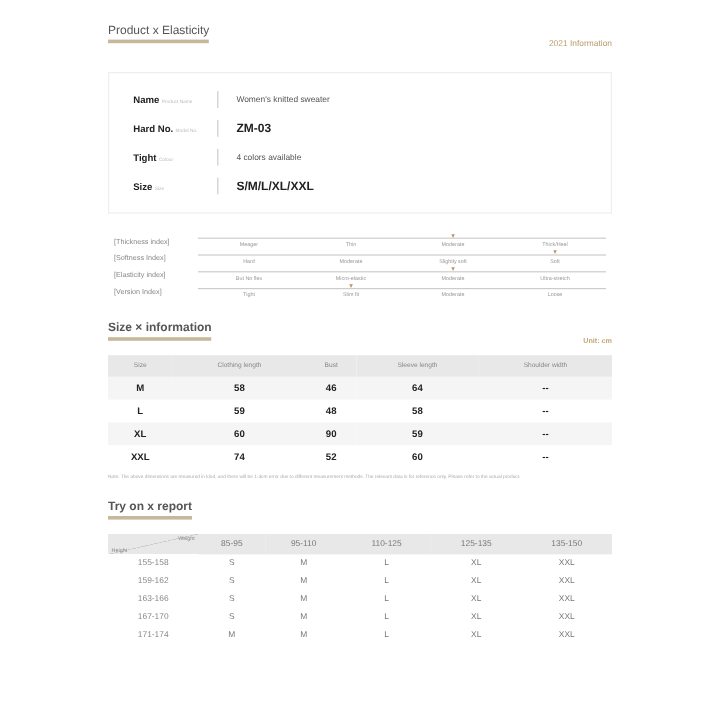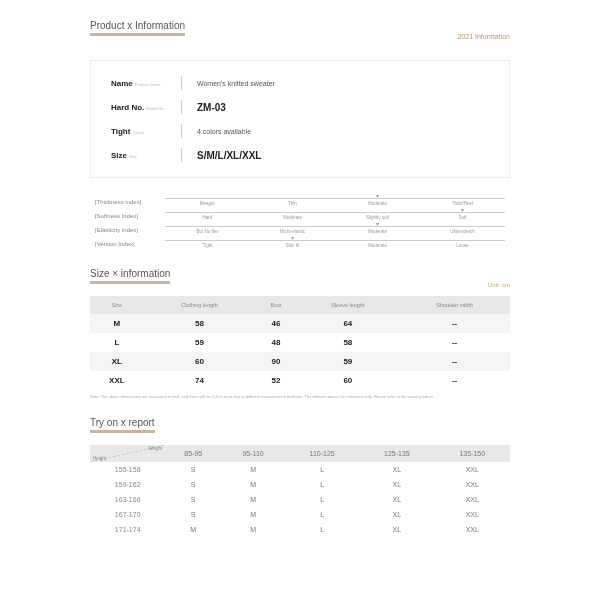--- a/index.html
+++ b/index.html
@@ -13,40 +13,40 @@
   .info-label .sub { font-size: 4px; color: #bbb; font-weight: normal; margin-left: 2px; }
   .info-sep { width: 1px; height: 14px; background: #ccc; margin-right: 15px; }
   .info-val { font-size: 7px; color: #555; }
   .info-val.bold { font-size: 10px; font-weight: bold; color: #222; }
   .indices { padding: 0 5px; margin-bottom: 20px; }
   .idx-row { display: flex; align-items: center; margin-bottom: 6px; position: relative; }
   .idx-label { width: 70px; font-size: 6px; color: #888; }
   .idx-scale { flex: 1; display: flex; justify-content: space-between; border-top: 1px solid #ccc; padding-top: 2px; position: relative; }
   .idx-opt { font-size: 4.5px; color: #999; text-align: center; flex: 1; position: relative; }
   .idx-opt.sel::before { content: "▾"; position: absolute; top: -9px; left: 50%; transform: translateX(-50%); color: #b89a6a; font-size: 6px; }
-  .size-title-row { display: flex; justify-content: space-between; align-items: flex-end; margin-bottom: 8px; }
+  .size-title-row { display: flex; justify-content: space-between; align-items: flex-end; margin-bottom: 8px; font-weight: bold; }
   .unit { font-size: 6px; color: #c0a878; }
   table { width: 100%; border-collapse: collapse; margin-bottom: 4px; }
   th, td { text-align: center; padding: 4px 2px; }
   .size-table th { background: #e8e8e8; font-size: 5.5px; color: #888; font-weight: normal; padding: 6px 2px; }
   .size-table td { font-size: 8px; font-weight: bold; color: #222; padding: 5px 2px; }
   .size-table tr:nth-child(even) td { background: #f5f5f5; }
   .size-note { font-size: 4px; color: #aaa; line-height: 1.3; margin-bottom: 18px; }
   .try-table th { background: #e8e8e8; font-size: 7px; color: #777; font-weight: normal; padding: 5px 2px; }
   .try-table .corner { position: relative; font-size: 4.5px; color: #888; background: linear-gradient(to bottom right, #e8e8e8 49%, #ccc 49%, #ccc 51%, #e8e8e8 51%); }
   .try-table .corner .w { position: absolute; top: 1px; right: 3px; }
   .try-table .corner .h { position: absolute; bottom: 1px; left: 3px; }
   .try-table td { font-size: 7px; color: #777; padding: 4px 2px; }
   .try-table td:first-child { color: #888; }
 </style>
 </head>
 <body>
 
 <div class="title-row">
-  <span class="section-title">Product x Information</span>
+  <span class="section-title">Product x Elasticity</span>
   <span class="title-sub">2021 Information</span>
 </div>
 
 <div class="info-block">
   <div class="info-row">
     <div class="info-label"><span>Name</span><span class="sub">Product Name</span></div>
     <div class="info-sep"></div>
     <div class="info-val">Women's knitted sweater</div>
   </div>
   <div class="info-row">

